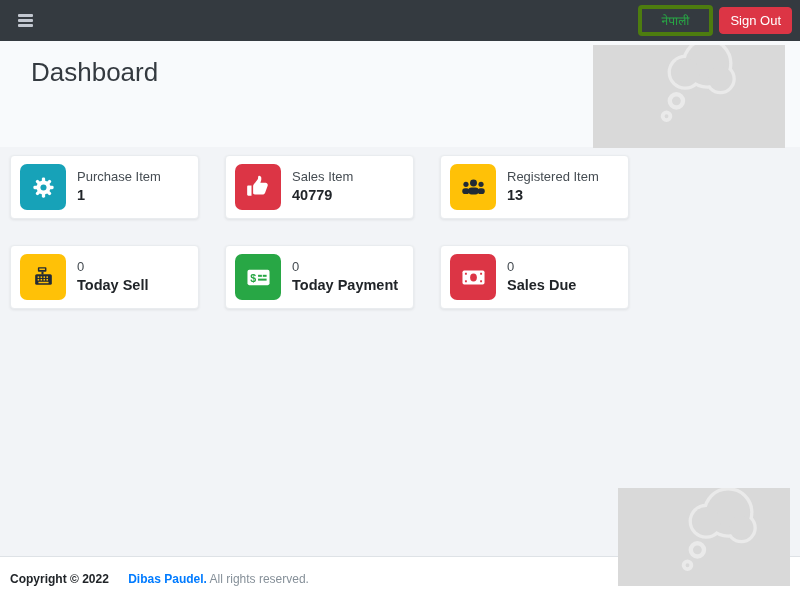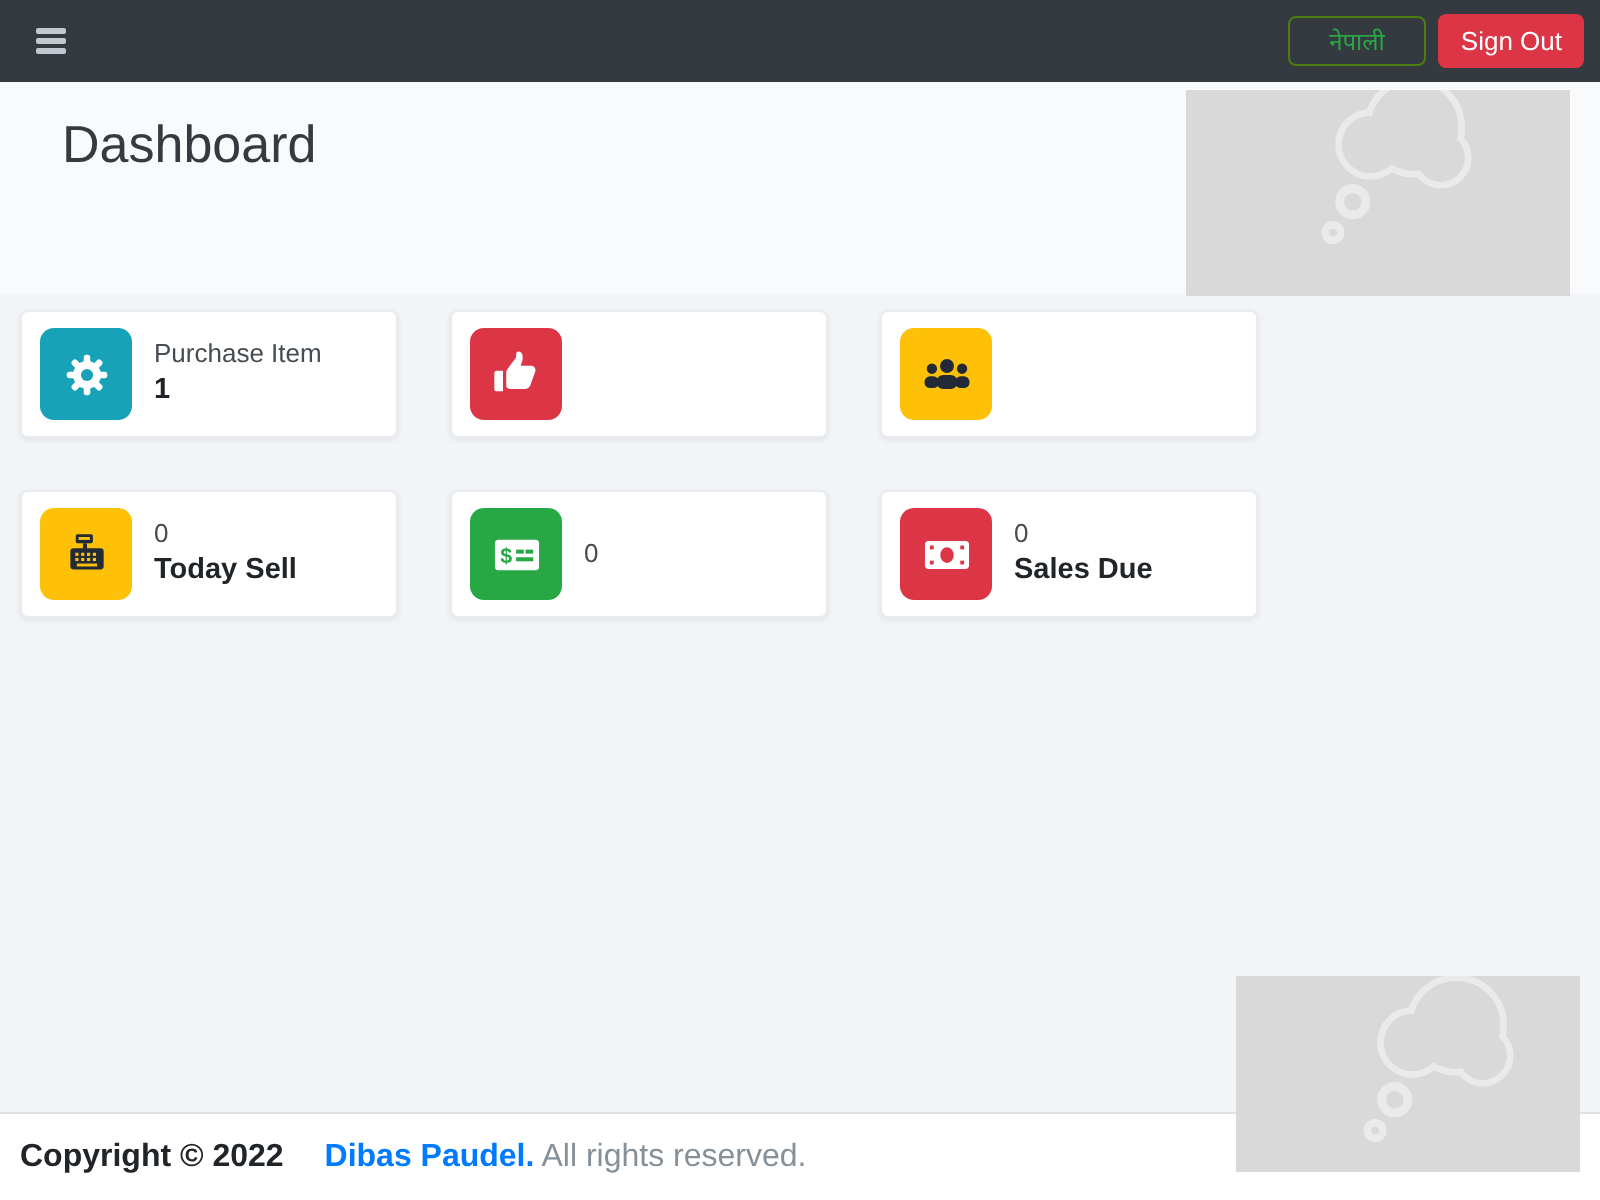--- a/index.html
+++ b/index.html
@@ -6,21 +6,21 @@
   html,body { width:800px; height:600px; overflow:hidden; }
   body { font-family:"Liberation Sans", sans-serif; background:#fff; }
   .app { position:relative; width:800px; height:600px; background:#f2f4f7; overflow:hidden; }
 
   
   .navbar { position:absolute; top:0; left:0; right:0; height:41px; background:#343a40;
             display:flex; align-items:center; justify-content:space-between; padding:0 8px 0 16px; z-index:20; }
   .hamburger { background:none; border:none; cursor:pointer; padding:4px 2px; }
   .hamburger .bar { width:15px; height:2.6px; background:#c2c7d0; margin:2.6px 0; border-radius:1px; }
   .nav-right { display:flex; align-items:center; gap:6px; }
-  .btn-lang { background:transparent; color:#28a745; border:1px solid #4d7c0f; border-radius:4px;
+  .btn-lang { background:transparent; color:#28a745; border:4px solid #4d7c0f; border-radius:4px;
               font-size:12px; padding:3px 20px; cursor:pointer; font-family:inherit; }
   .btn-signout { background:#dc3545; color:#fff; border:1px solid #dc3545; border-radius:4px;
               font-size:13px; padding:5px 10px; cursor:pointer; font-family:inherit; }
 
   
   .content { position:absolute; top:41px; left:0; right:0; bottom:44px; overflow:hidden; }
   .content-top { height:106px; background:#f8fafc; padding:16px 10px 0 10px; }
   .page-title { font-size:26px; font-weight:400; color:#343a40;margin-left:21px; }
   .content-body { background:#f2f4f7; height:100%; padding:8px 10px 0 10px; }
 
@@ -42,21 +42,21 @@
   .placeholder-top    { left:593px; top:4px;   width:192px; height:103px; z-index:2; }
   .placeholder-bottom { left:618px; top:447px; width:172px; height:98px;  z-index:12; }
   .content .placeholder-top { top:4px; }   
   .bubble-svg { position:absolute; }
   .placeholder-top .bubble-svg    { left:46px; top:-6px; }
   .placeholder-bottom .bubble-svg { left:42px; top:0px; }
 
   
   .footer { position:absolute; left:0; right:0; bottom:0; height:44px; background:#fff;
             border-top:1px solid #dee2e6; display:flex; align-items:center; padding:0 10px;
-            font-size:16px; color:#869099; z-index:10; white-space:pre; }
+            font-size:12px; color:#869099; z-index:10; white-space:pre; }
   .footer .strong { font-weight:700; color:#212529; }
   .footer a { font-weight:700; color:#007bff; text-decoration:none; cursor:pointer;padding-left:16px; }
 </style>
 </head>
 <body>
 
 <div class="app">
 
   <nav class="navbar">
     <button class="hamburger">
@@ -114,34 +114,42 @@
             <div class="card-line2">1</div>
           </div>
         </div>
 
         <div class="card">
           <div class="icon-box bg-danger">
             <svg width="26" height="26" viewBox="0 0 24 24">
               <path fill="#fff" d="M3 10.5h3v9.5H3c-.55 0-1-.45-1-1v-7.5c0-.55.45-1 1-1zm4.5 8.6V11.2c0-.5.18-1 .5-1.4l3.6-4.8c.25-.33.4-.72.43-1.13l.1-1.4c.04-.5.45-.87.95-.87 1.1 0 1.97.9 1.97 2v1.2c0 .44-.07.88-.2 1.3l-.66 2.08h4.81c1.1 0 2 .9 2 2 0 .31-.05.62-.16.91l-2.28 6.16c-.36.97-1.3 1.62-2.34 1.62h-6.92c-.72 0-1.4-.31-1.8-.97z"></path>
             </svg>
           </div>
+          <div class="card-text">
+            <div class="card-line1">Sales Item</div>
+            <div class="card-line2">40779</div>
+          </div>
         </div>
 
         <div class="card">
           <div class="icon-box bg-warning">
             <svg width="27" height="27" viewBox="0 0 24 24">
               <g fill="#212a35">
                 <circle cx="5.3" cy="9.2" r="2.3"></circle>
                 <rect x="2" y="12.6" width="6.4" height="5.2" rx="2.5"></rect>
                 <circle cx="18.7" cy="9.2" r="2.3"></circle>
                 <rect x="15.6" y="12.6" width="6.4" height="5.2" rx="2.5"></rect>
                 <circle cx="12" cy="8" r="3.1"></circle>
                 <rect x="7.3" y="12" width="9.4" height="6.2" rx="3"></rect>
               </g>
             </svg>
+          </div>
+          <div class="card-text">
+            <div class="card-line1">Registered Item</div>
+            <div class="card-line2">13</div>
           </div>
         </div>
 
         <div class="card">
           <div class="icon-box bg-warning">
             <svg width="27" height="27" viewBox="0 0 24 24">
               <g fill="#212a35">
                 <rect x="7" y="2.8" width="7.6" height="4" rx="0.8"></rect>
                 <rect x="10.2" y="6.8" width="1.8" height="2.4"></rect>
                 <rect x="4.6" y="9" width="14.8" height="9.4" rx="1.4"></rect>
@@ -171,20 +179,21 @@
             <svg width="27" height="27" viewBox="0 0 24 24">
               <rect x="2.2" y="5.2" width="19.6" height="13.6" rx="1.6" fill="#fff"></rect>
               <text x="4.6" y="15.7" font-family="Liberation Sans, sans-serif" font-size="9.5" font-weight="bold" fill="#28a745">$</text>
               <rect x="11.6" y="9.6" width="3.4" height="1.8" fill="#28a745"></rect>
               <rect x="15.8" y="9.6" width="3.4" height="1.8" fill="#28a745"></rect>
               <rect x="11.6" y="13" width="7.6" height="1.8" fill="#28a745"></rect>
             </svg>
           </div>
           <div class="card-text">
             <div class="card-line1">0</div>
+            <div class="card-line2">Today Payment</div>
           </div>
         </div>
 
         <div class="card">
           <div class="icon-box bg-danger">
             <svg width="27" height="27" viewBox="0 0 24 24">
               <rect x="2.2" y="5.8" width="19.6" height="12.4" rx="1.6" fill="#fff"></rect>
               <ellipse cx="12" cy="12" rx="3" ry="3.5" fill="#dc3545"></ellipse>
               <rect x="4.4" y="7.8" width="1.7" height="1.7" fill="#dc3545"></rect>
               <rect x="4.4" y="14.5" width="1.7" height="1.7" fill="#dc3545"></rect>

